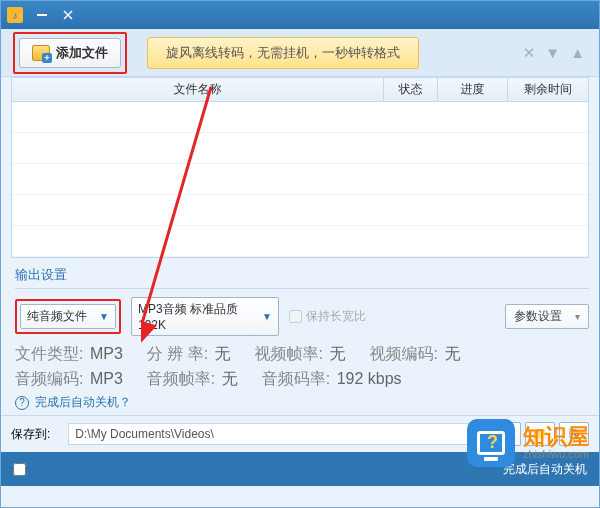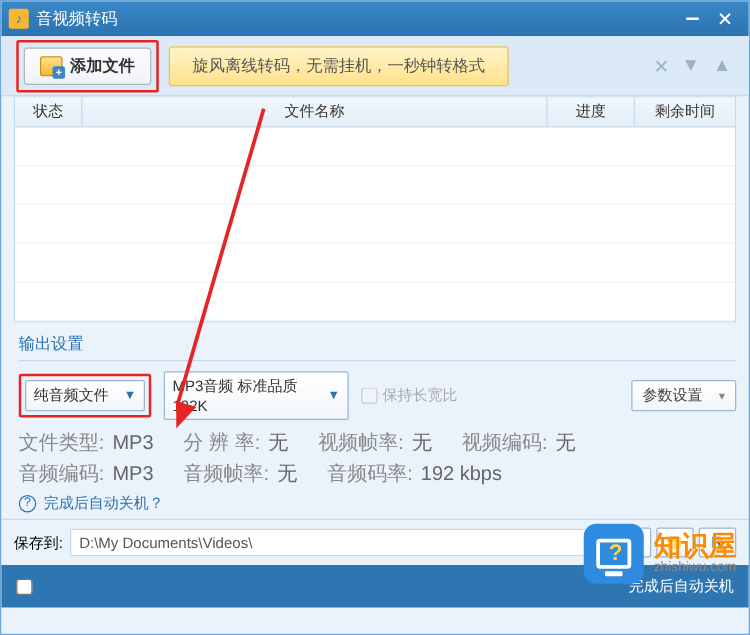--- a/index.html
+++ b/index.html
@@ -5,21 +5,21 @@
 * { box-sizing: border-box; margin: 0; padding: 0; font-family: "Microsoft YaHei", Arial, sans-serif; }
 body { background: #fff; }
 .window { width: 600px; height: 508px; background: #eaf3fb; border: 1px solid #6fa8d8; display: flex; flex-direction: column; position: relative; overflow: hidden; }
 .titlebar { height: 28px; background: linear-gradient(#3a87c7, #2c72b0); color: #fff; display: flex; align-items: center; padding: 0 6px; font-size: 13px; }
 .titlebar .logo { width: 16px; height: 16px; background: #f7b733; border-radius: 2px; margin-right: 6px; display: flex; align-items: center; justify-content: center; font-size: 10px; color: #2c72b0; }
 .titlebar .title { flex: 1; }
 .titlebar .tbtn { width: 26px; height: 18px; display: flex; align-items: center; justify-content: center; cursor: pointer; color: #fff; }
 .minbtn::before { content:""; width:10px; height:2px; background:#fff; }
 .closebtn svg { width:10px; height:10px; }
 
-.toolbar { height: 48px; background: #dceaf7; display: flex; align-items: center; padding: 0 12px; gap: 8px; border-bottom: 1px solid #c5d9ec; position: relative; }
+.toolbar { height: 48px; background: #dceaf7; display: flex; align-items: center; padding: 0 12px; gap: 20px; border-bottom: 1px solid #c5d9ec; position: relative; }
 .add-btn { display: flex; align-items: center; gap: 6px; background: linear-gradient(#fdfdfe,#f0f3f6); border: 1px solid #aeb8c2; border-radius: 3px; padding: 5px 12px; font-size: 13px; color: #333; cursor: pointer; font-weight: bold; }
 .add-btn .icon { width: 18px; height: 16px; background: linear-gradient(#ffe28a,#f7b733); border-radius: 2px; border:1px solid #c98b1a; position: relative; }
 .add-btn .icon::after { content:"+"; position:absolute; right:-3px; bottom:-3px; background:#3a87c7; color:#fff; width:10px; height:10px; font-size:9px; line-height:10px; text-align:center; border-radius:2px; }
 .highlight-red { border: 2px solid #e52525; padding: 4px; border-radius: 2px; }
 .banner { background: linear-gradient(#fff3c9,#ffe28a); border:1px solid #e3c35d; border-radius:3px; padding: 6px 18px; font-size: 13px; color: #555; }
 .right-icons { position:absolute; right:14px; display:flex; gap:10px; color:#9bb1c6; }
 .right-icons span { cursor:pointer; font-size:15px; }
 
 .table-area { flex: 0 0 auto; background: #fff; margin: 0 10px; border: 1px solid #c5d9ec; }
 .thead { display:flex; background: linear-gradient(#f2f7fc,#e4eef7); border-bottom:1px solid #c5d9ec; height:24px; font-size:12px; color:#333; }
@@ -44,21 +44,21 @@
 .param-btn { margin-left:auto; display:flex; align-items:center; justify-content:space-between; background:linear-gradient(#fff,#f2f6fa); border:1px solid #9cb7d1; border-radius:2px; padding:3px 8px; font-size:12px; cursor:pointer; width:84px; color:#444; }
 .param-btn .arrow { color:#888; font-size:10px; }
 
 .meta-row { display:flex; gap:24px; color:#888; font-size:16px; margin:4px 0; }
 .meta-row span.lbl { color:#888; }
 .meta-row span.val { color:#666; margin-left:2px; }
 
 .help-row { display:flex; align-items:center; gap:6px; color:#2c72b0; font-size:12px; margin-top:4px; cursor:pointer; }
 .help-row .q { width:14px; height:14px; border:1px solid #2c72b0; border-radius:50%; display:flex; align-items:center; justify-content:center; font-size:10px; }
 
-.save-section { padding: 6px 10px; font-size:12px; display:flex; align-items:center; gap:6px; border-top:1px solid #c5d9ec; }
+.save-section { padding: 6px 10px; font-size:12px; display:flex; align-items:center; gap:18px; border-top:1px solid #c5d9ec; }
 .save-section .path { flex:1; background:#fff; border:1px solid #c5d9ec; padding:3px 6px; color:#555; }
 .save-btns { display:flex; gap:4px; }
 .icon-btn { width:30px; height:24px; background:linear-gradient(#fff,#f2f6fa); border:1px solid #9cb7d1; border-radius:2px; cursor:pointer; display:flex; align-items:center; justify-content:center; color:#2c72b0; }
 
 .footer { background:#2d76b1; height:34px; display:flex; align-items:center; padding:0 12px; gap:6px; color:#fff; font-size:12px;justify-content:space-between; }
 .footer input { accent-color:#fff; }
 
 .arrow-svg { position:absolute; left:140px; top:76px; pointer-events:none; }
 
 .watermark { position:absolute; right:10px; bottom:40px; display:flex; align-items:center; gap:8px; }
@@ -69,21 +69,20 @@
 .wm-text .cn { color:#ff8a00; font-size:22px; font-weight:bold; line-height:1; }
 .wm-text .en { color:#888; font-size:11px; }
 </style>
 </head>
 <body>
 
 <div class="window">
 
   <div class="titlebar">
     <div class="logo">♪</div>
-    <div class="title">音视频转码</div>
     <div class="tbtn minbtn"></div>
     <div class="tbtn closebtn">
       <svg viewBox="0 0 10 10">
           <line x1="1" y1="1" x2="9" y2="9" stroke="#fff" stroke-width="1.5"></line>
           <line x1="9" y1="1" x2="1" y2="9" stroke="#fff" stroke-width="1.5"></line>
         </svg>
     </div>
   </div>
 
   <div class="toolbar">
@@ -96,22 +95,22 @@
     <div class="banner">旋风离线转码，无需挂机，一秒钟转格式</div>
     <div class="right-icons">
       <span>✕</span>
       <span>▼</span>
       <span>▲</span>
     </div>
   </div>
 
   <div class="table-area">
     <div class="thead">
+      <div class="th th-name">文件名称</div>
       <div class="th th-status">状态</div>
-      <div class="th th-name">文件名称</div>
       <div class="th th-progress">进度</div>
       <div class="th th-remain">剩余时间</div>
     </div>
     <div class="tbody">
       <div class="trow"></div>
       <div class="trow"></div>
       <div class="trow"></div>
       <div class="trow"></div>
       <div class="trow"></div>
     </div>

